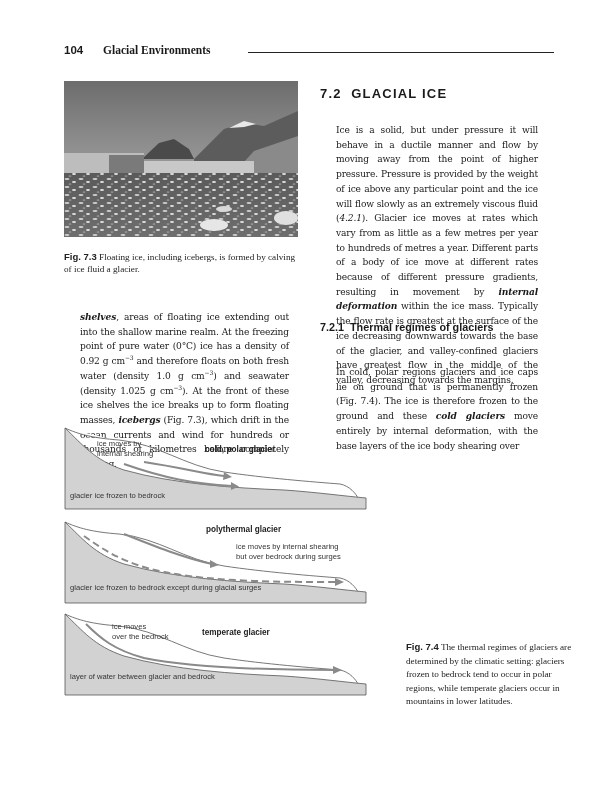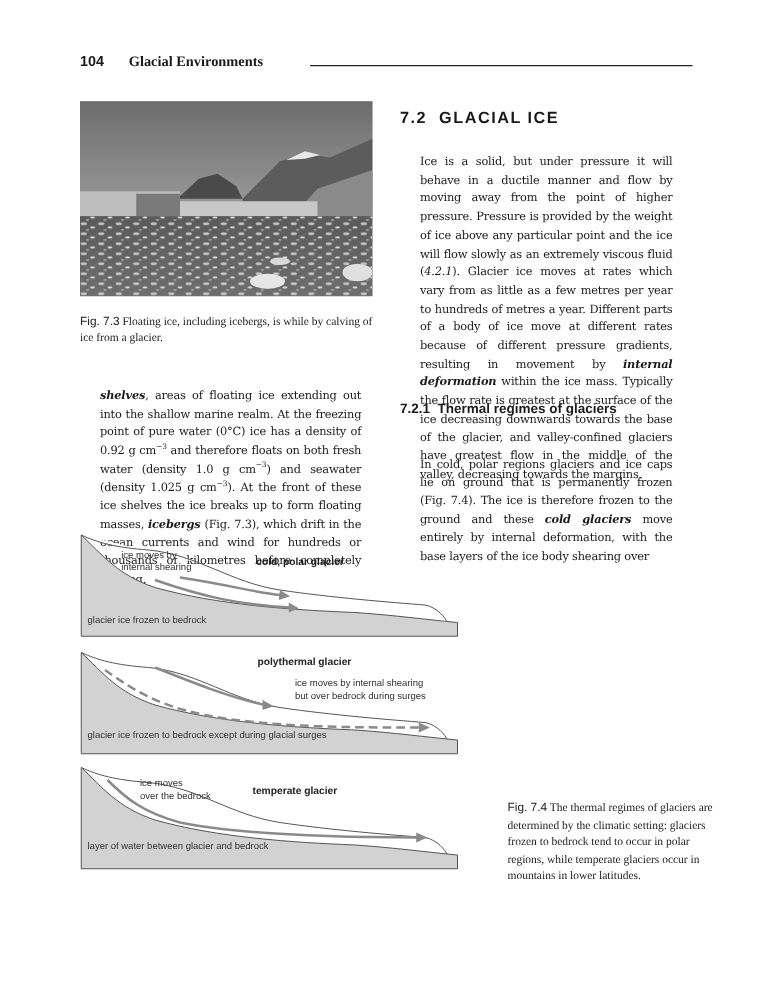--- a/index.html
+++ b/index.html
@@ -4,21 +4,21 @@
 <style>
   html, body { margin:0; padding:0; background:#ffffff; }
   body { width:615px; height:800px; position:relative; overflow:hidden; color:#1a1a1a; }
   .header { position:absolute; left:64px; top:44px; width:490px; height:16px; }
   .page-num { position:absolute; left:0; top:0; font-family:"Liberation Sans", sans-serif; font-weight:bold; font-size:11.5px;text-align:center; }
   .running-title { position:absolute; left:39px; top:0; font-family:Liberation Serif, serif; font-weight:bold; font-size:11.5px; }
   .header-rule { position:absolute; left:184px; right:0; top:8px; border-top:1px solid #222; }
 
   .photo { position:absolute; left:64px; top:81px; width:234px; height:156px; overflow:hidden; background:#777; }
   .fig-caption { position:absolute; font-family:"Liberation Serif", serif; font-size:9.2px; line-height:12.3px; color:#222; }
-  .fig-caption .fig-label { font-family:"Liberation Sans", sans-serif; font-weight:normal; font-size:9.5px; }
+  .fig-caption .fig-label { font-family:"Liberation Sans", sans-serif; font-weight:bold; font-size:9.5px; }
 
   .body-text { position:absolute; font-family:"DejaVu Serif", serif; font-size:9.1px; line-height:14.7px; text-align:justify; color:#1a1a1a; letter-spacing:-0.15px; }
   .body-text p { margin:16px; }
   .body-text b i, .body-text i b { font-weight:bold; font-style:italic; }
 
   .section-heading { position:absolute; font-family:"Liberation Sans", sans-serif; font-weight:bold; font-size:13px; letter-spacing:1.2px; }
   .subsection-heading { position:absolute; font-family:"Liberation Sans", sans-serif; font-weight:bold; font-size:10.8px; }
 
   .diagram { position:absolute; left:64px; width:304px; }
   .diagram svg { display:block; }
@@ -64,21 +64,21 @@
     <rect x="0" y="92" width="234" height="64" fill="url(#sea)"></rect>
     <rect x="0" y="92" width="234" height="64" fill="url(#floes)"></rect>
     <ellipse cx="150" cy="144" rx="14" ry="6" fill="#e6e6e6"></ellipse>
     <ellipse cx="222" cy="137" rx="12" ry="7" fill="#e0e0e0"></ellipse>
     <ellipse cx="160" cy="128" rx="8" ry="3" fill="#d8d8d8"></ellipse>
   </svg>
 </div>
 
 <div class="fig-caption" style="left:64px; top:251px; width:236px;">
   <span class="fig-label">Fig. 7.3</span>
-  <span>Floating ice, including icebergs, is while by calving of ice from a glacier.</span>
+  <span>Floating ice, including icebergs, is formed by calving of ice fluid a glacier.</span>
 </div>
 
 <div class="body-text" style="left:64px; top:294px; width:241px;">
   <p><b><i>shelves</i></b><span>, areas of floating ice extending out into the shallow marine realm. At the freezing point of pure water (0°C) ice has a density of 0.92 g cm</span><sup>−3</sup><span> and therefore floats on both fresh water (density 1.0 g cm</span><sup>−3</sup><span>) and seawater (density 1.025 g cm</span><sup>−3</sup><span>). At the front of these ice shelves the ice breaks up to form floating masses, </span><b><i>icebergs</i></b><span> (Fig. 7.3), which drift in the ocean currents and wind for hundreds or thousands of kilometres before completely melting.</span></p>
 </div>
 
 <div class="section-heading" style="left:320px; top:86px; white-space:pre;">7.2  GLACIAL ICE</div>
 
 <div class="body-text" style="left:320px; top:107px; width:234px;">
   <p><span>Ice is a solid, but under pressure it will behave in a ductile manner and flow by moving away from the point of higher pressure. Pressure is provided by the weight of ice above any particular point and the ice will flow slowly as an extremely viscous fluid (</span><i>4.2.1</i><span>). Glacier ice moves at rates which vary from as little as a few metres per year to hundreds of metres a year. Different parts of a body of ice move at different rates because of different pressure gradients, resulting in movement by </span><b><i>internal deformation</i></b><span> within the ice mass. Typically the flow rate is greatest at the surface of the ice decreasing downwards towards the base of the glacier, and valley-confined glaciers have greatest flow in the middle of the valley, decreasing towards the margins.</span></p>

